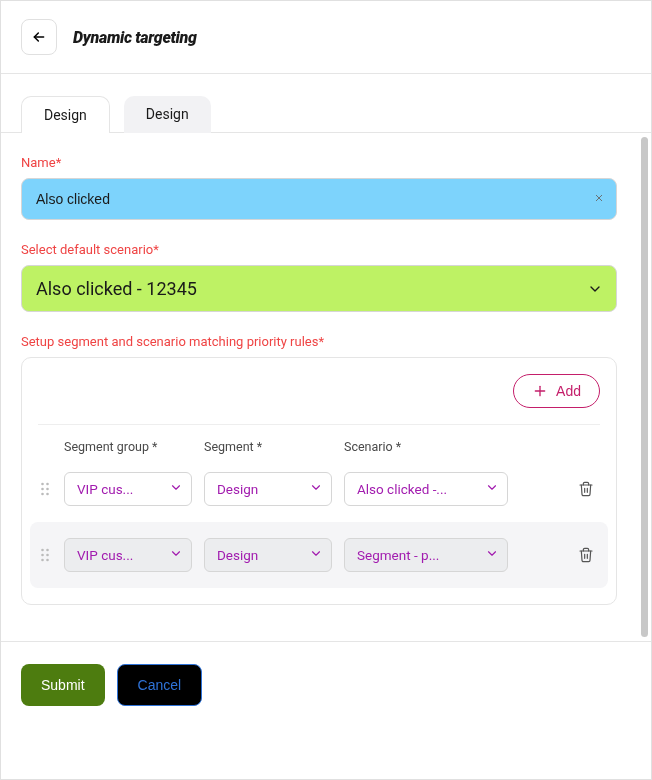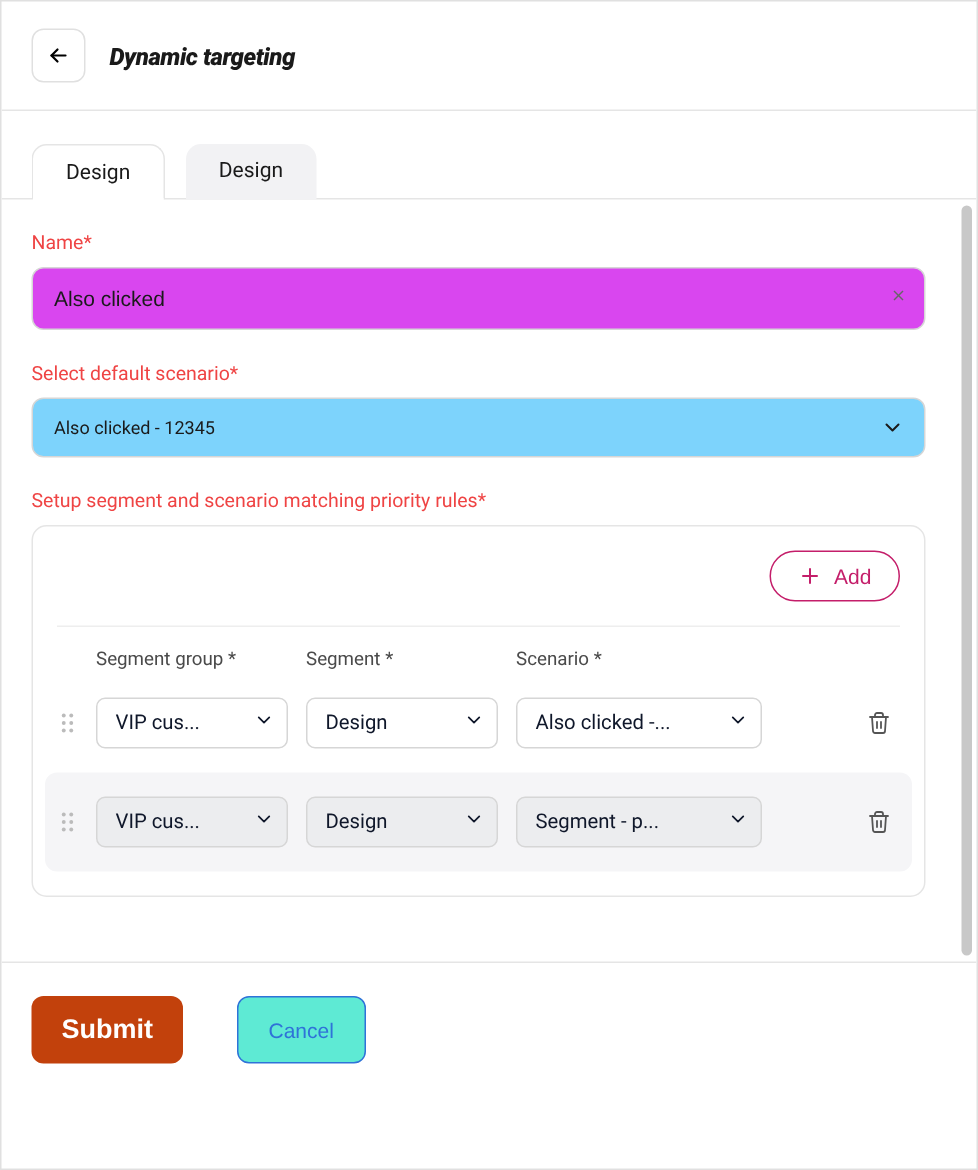--- a/index.html
+++ b/index.html
@@ -99,43 +99,43 @@
     .input-wrap {
       position: relative;
     }
     .text-input {
       width: 100%;
       border: 1px solid #d6d6d6;
       border-radius: 8px;
       padding: 12px 36px 12px 14px;
       font-size: 14px;
       color: #1a1a1a;
-      background: #d946ef;
+      background: #7dd3fc;
       outline: none;
     }
     .clear-x {
       position: absolute;
       right: 12px;
       top: 50%;
       transform: translateY(-50%);
       cursor: pointer;
       color: #666;
       font-size: 14px;
     }
     .select-wrap {
       position: relative;
     }
     .select {
       width: 100%;
       border: 1px solid #d6d6d6;
       border-radius: 8px;
       padding: 12px 40px 12px 14px;
-      font-size: 12px;
+      font-size: 18px;
       color: #1a1a1a;
-      background: #7dd3fc;
+      background: #bef264;
       cursor: pointer;
     }
     .chevron {
       position: absolute;
       right: 14px;
       top: 50%;
       transform: translateY(-50%);
       pointer-events: none;
     }
     .chevron svg { display: block; }
@@ -197,21 +197,21 @@
       color: #bbb;
       cursor: grab;
       flex-shrink: 0;
     }
     .small-select {
       border: 1px solid #d6d6d6;
       border-radius: 6px;
       background: #fff;
       padding: 8px 28px 8px 12px;
       font-size: 13.5px;
-      color: #0f172a;
+      color: #a21caf;
       position: relative;
       display: flex;
       align-items: center;
       cursor: pointer;
       overflow: hidden;
       white-space: nowrap;
       flex-shrink: 0;
     }
     .small-select.alt-bg { background: #ecedef; }
     .small-select .txt {
@@ -235,39 +235,38 @@
       flex-shrink: 0;
       margin-left: auto;
     }
     .footer {
       display: flex;
       gap: 12px;
       padding: 22px 20px;
       border-top: 1px solid #e5e5e5;
     }
     .btn-primary {
-      background: #c2410c;
+      background: #4d7c0f;
       color: #fff;
       border: none;
       padding: 12px 20px;
       border-radius: 8px;
-      font-size: 18px;
-      font-weight: 700;
+      font-size: 14px;
+      font-weight: 400;
       cursor: pointer;
     }
     .btn-secondary {
-      background: #5eead4;
+      background: #000000;
       color: #2f73d8;
       border: 1px solid #2f73d8;
       padding: 12px 20px;
       border-radius: 8px;
       font-size: 14px;
       font-weight: 500;
       cursor: pointer;
-      margin-left: 24px;
     }
   </style>
 </head>
 <body>
 
 <div class="header">
   <button class="back-btn">
     <svg width="16" height="16" viewBox="0 0 24 24" fill="none" stroke="currentColor" stroke-width="2.2" stroke-linecap="round" stroke-linejoin="round">
         <line x1="19" y1="12" x2="5" y2="12"></line>
         <polyline points="11 18 5 12 11 6"></polyline>

